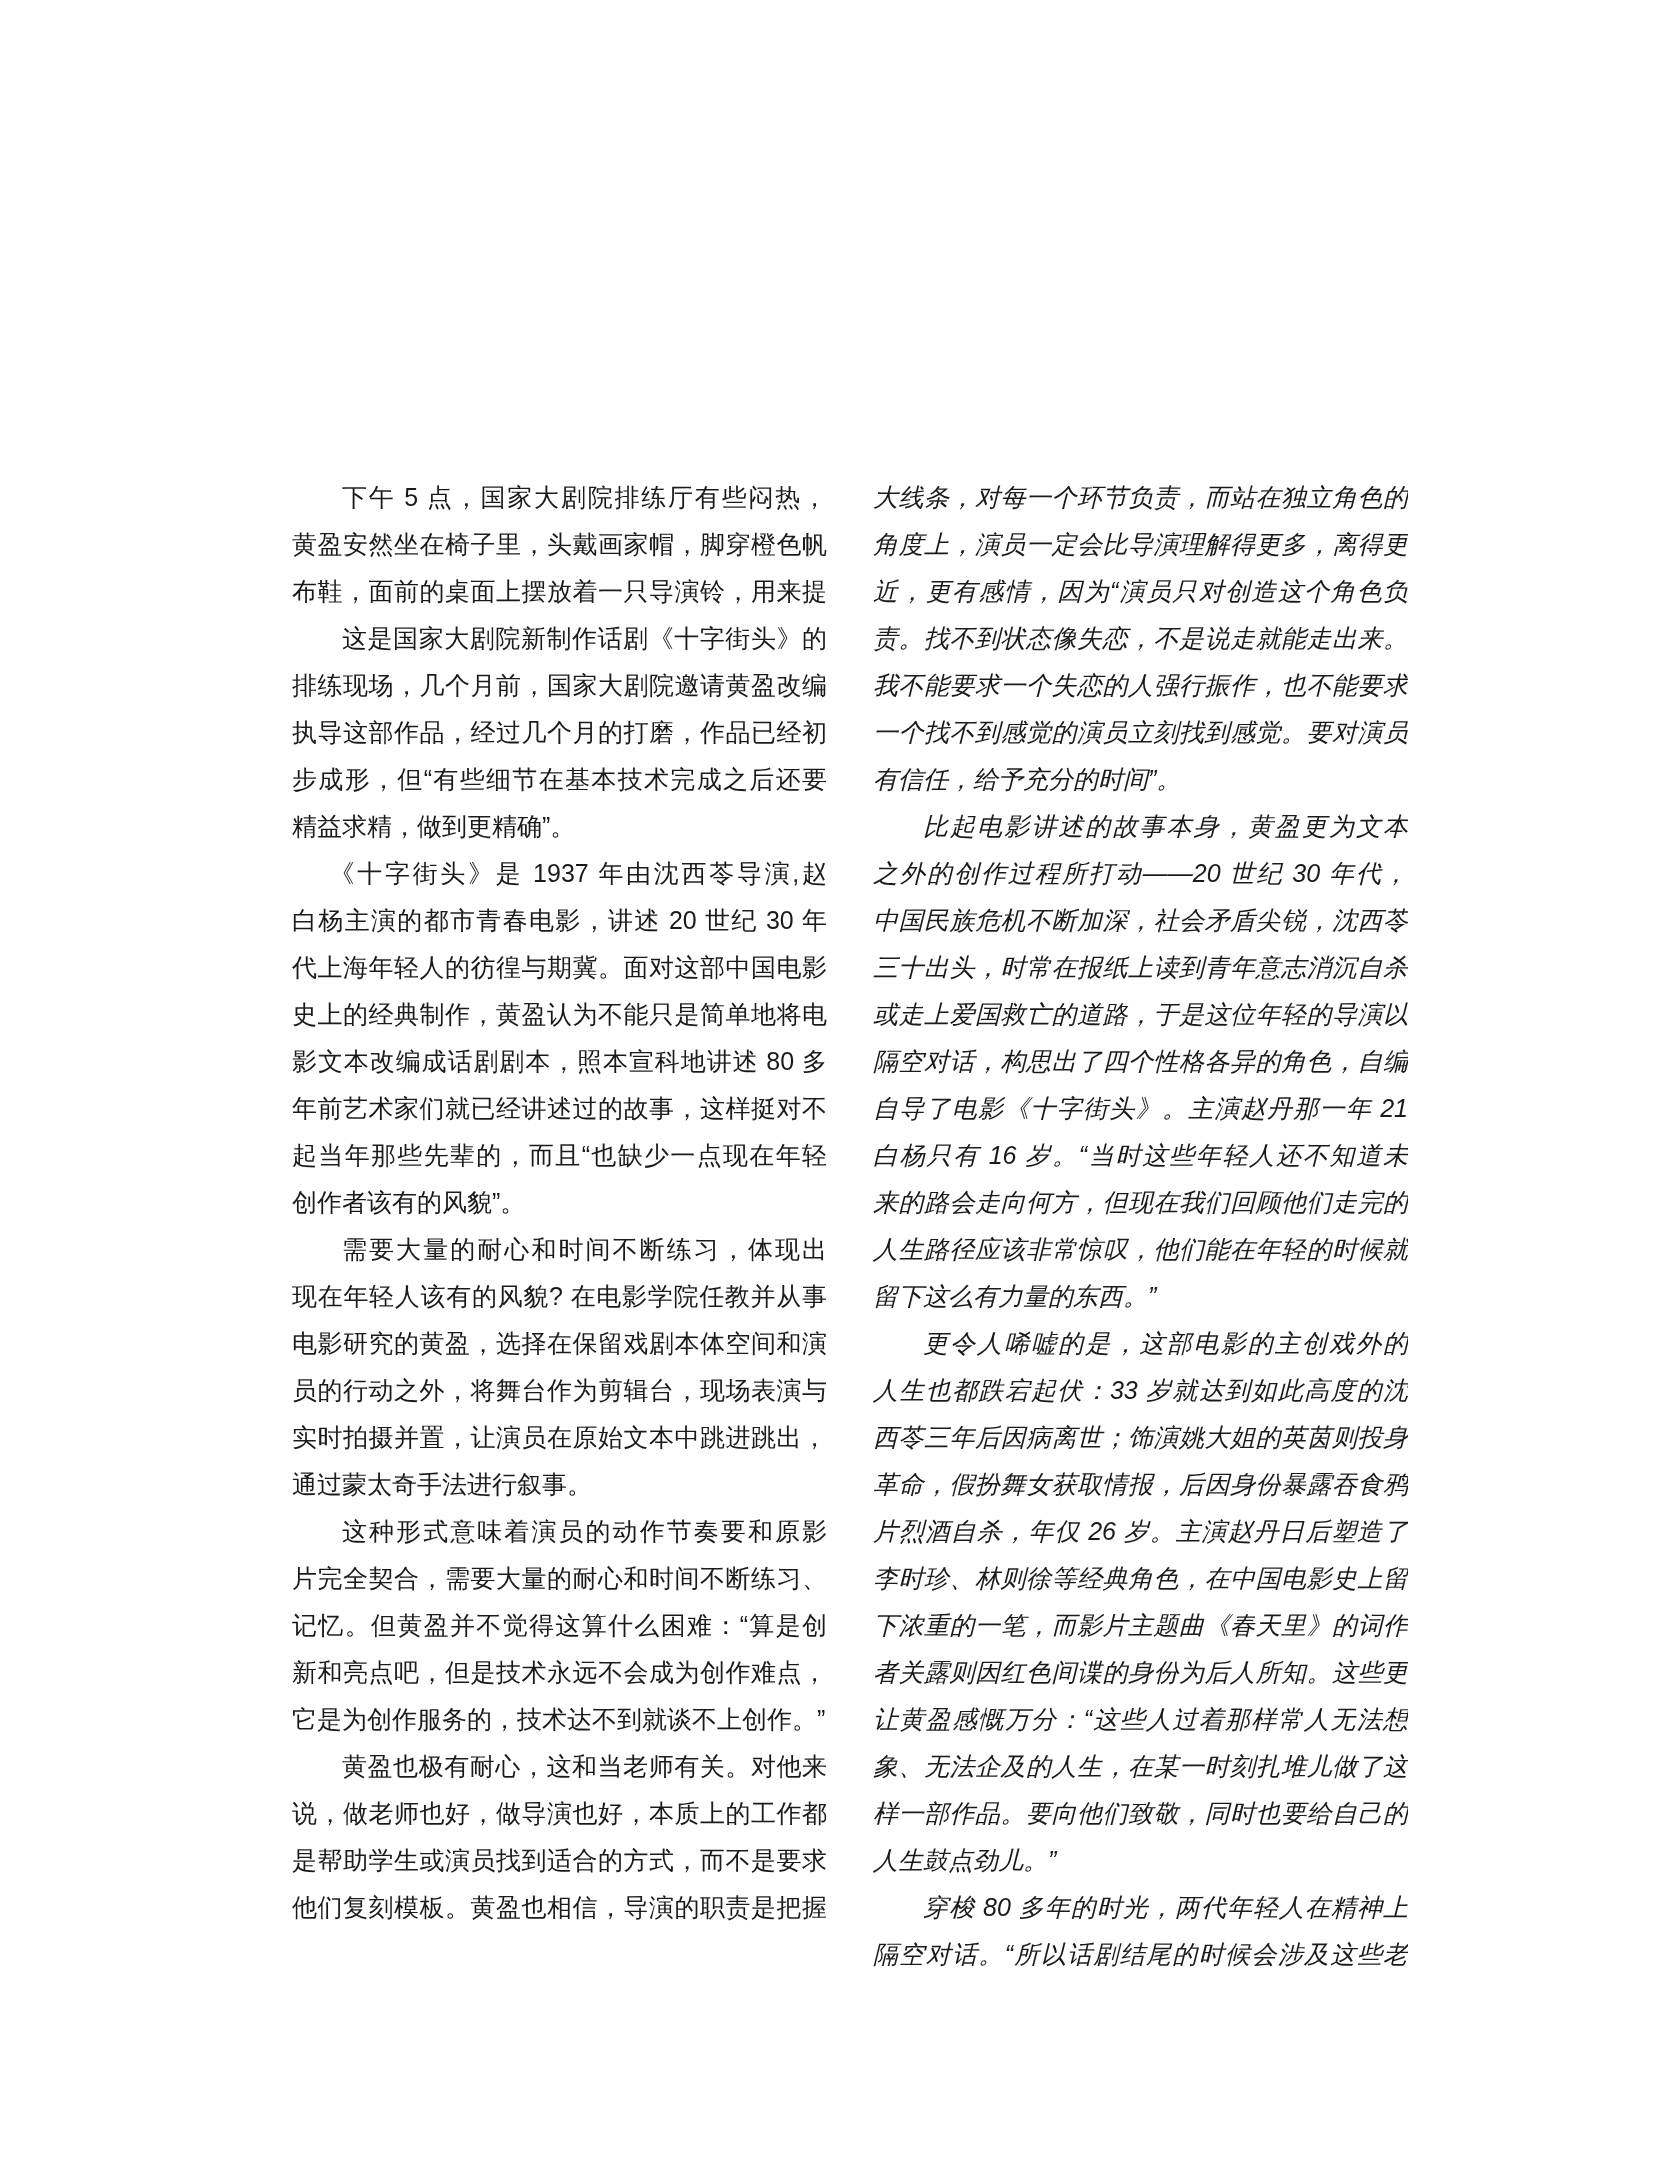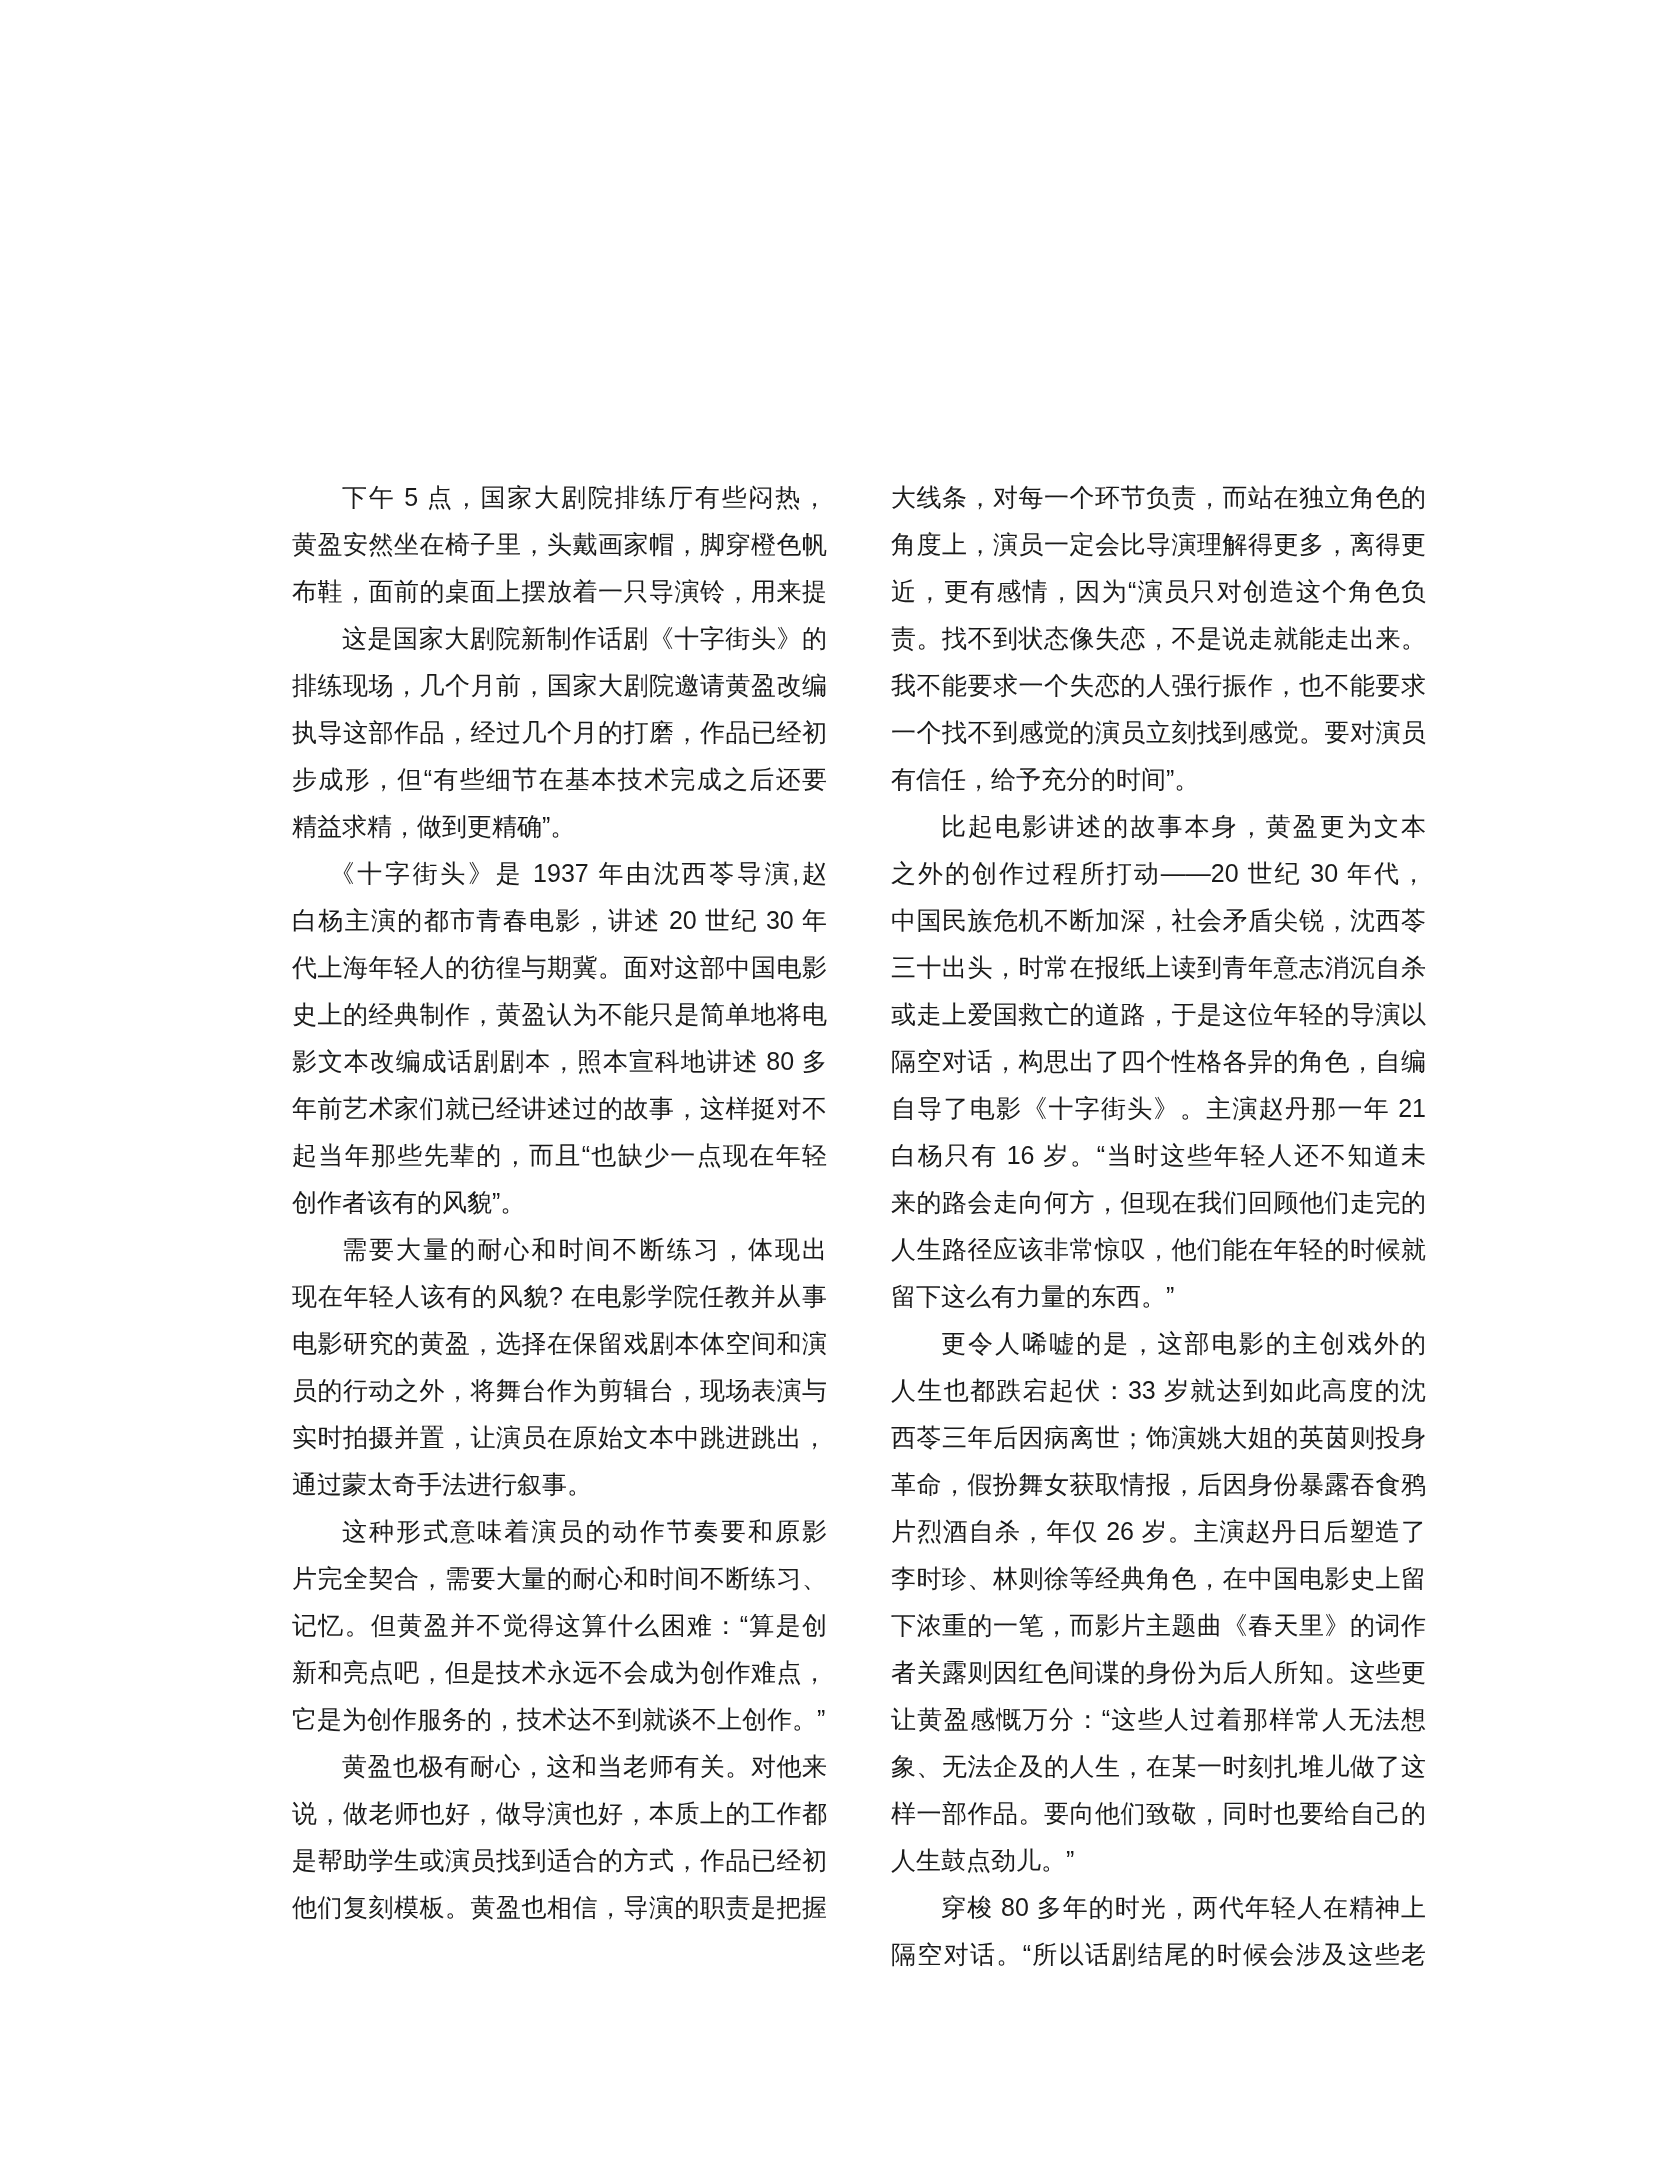--- a/index.html
+++ b/index.html
@@ -15,21 +15,21 @@
     font-family: "Liberation Sans", sans-serif;
     color: #1a1a1a;
     overflow: hidden;
   }
   .col {
     position: absolute;
     top: 474px;
     width: 535px;
   }
   .col-left  { left: 292px; }
-  .col-right { left: 891px; }
+  .col-right { left: 873px; font-style: italic; }
   .line {
     height: 47px;
     line-height: 47px;
     font-size: 25px;
     text-align: justify;
     text-align-last: justify;
     text-justify: inter-character;
     color: #1a1a1a;
     overflow: hidden;
   }
@@ -77,21 +77,21 @@
       <div class="line">员的行动之外，将舞台作为剪辑台，现场表演与</div>
       <div class="line">实时拍摄并置，让演员在原始文本中跳进跳出，</div>
       <div class="line last">通过蒙太奇手法进行叙事。</div>
       <div class="line" style="text-indent: 2em;">这种形式意味着演员的动作节奏要和原影</div>
       <div class="line">片完全契合，需要大量的耐心和时间不断练习、</div>
       <div class="line">记忆。但黄盈并不觉得这算什么困难：“算是创</div>
       <div class="line">新和亮点吧，但是技术永远不会成为创作难点，</div>
       <div class="line last">它是为创作服务的，技术达不到就谈不上创作。”</div>
       <div class="line" style="text-indent: 2em;">黄盈也极有耐心，这和当老师有关。对他来</div>
       <div class="line">说，做老师也好，做导演也好，本质上的工作都</div>
-      <div class="line">是帮助学生或演员找到适合的方式，作品已经初</div>
+      <div class="line">是帮助学生或演员找到适合的方式，而不是要求</div>
       <div class="line">他们复刻模板。黄盈也相信，导演的职责是把握</div>
     </div>
 
   <div class="col col-right">
       <div class="line">大线条，对每一个环节负责，而站在独立角色的</div>
       <div class="line">角度上，演员一定会比导演理解得更多，离得更</div>
       <div class="line">近，更有感情，因为“演员只对创造这个角色负</div>
       <div class="line">责。找不到状态像失恋，不是说走就能走出来。</div>
       <div class="line">我不能要求一个失恋的人强行振作，也不能要求</div>
       <div class="line">一个找不到感觉的演员立刻找到感觉。要对演员</div>

